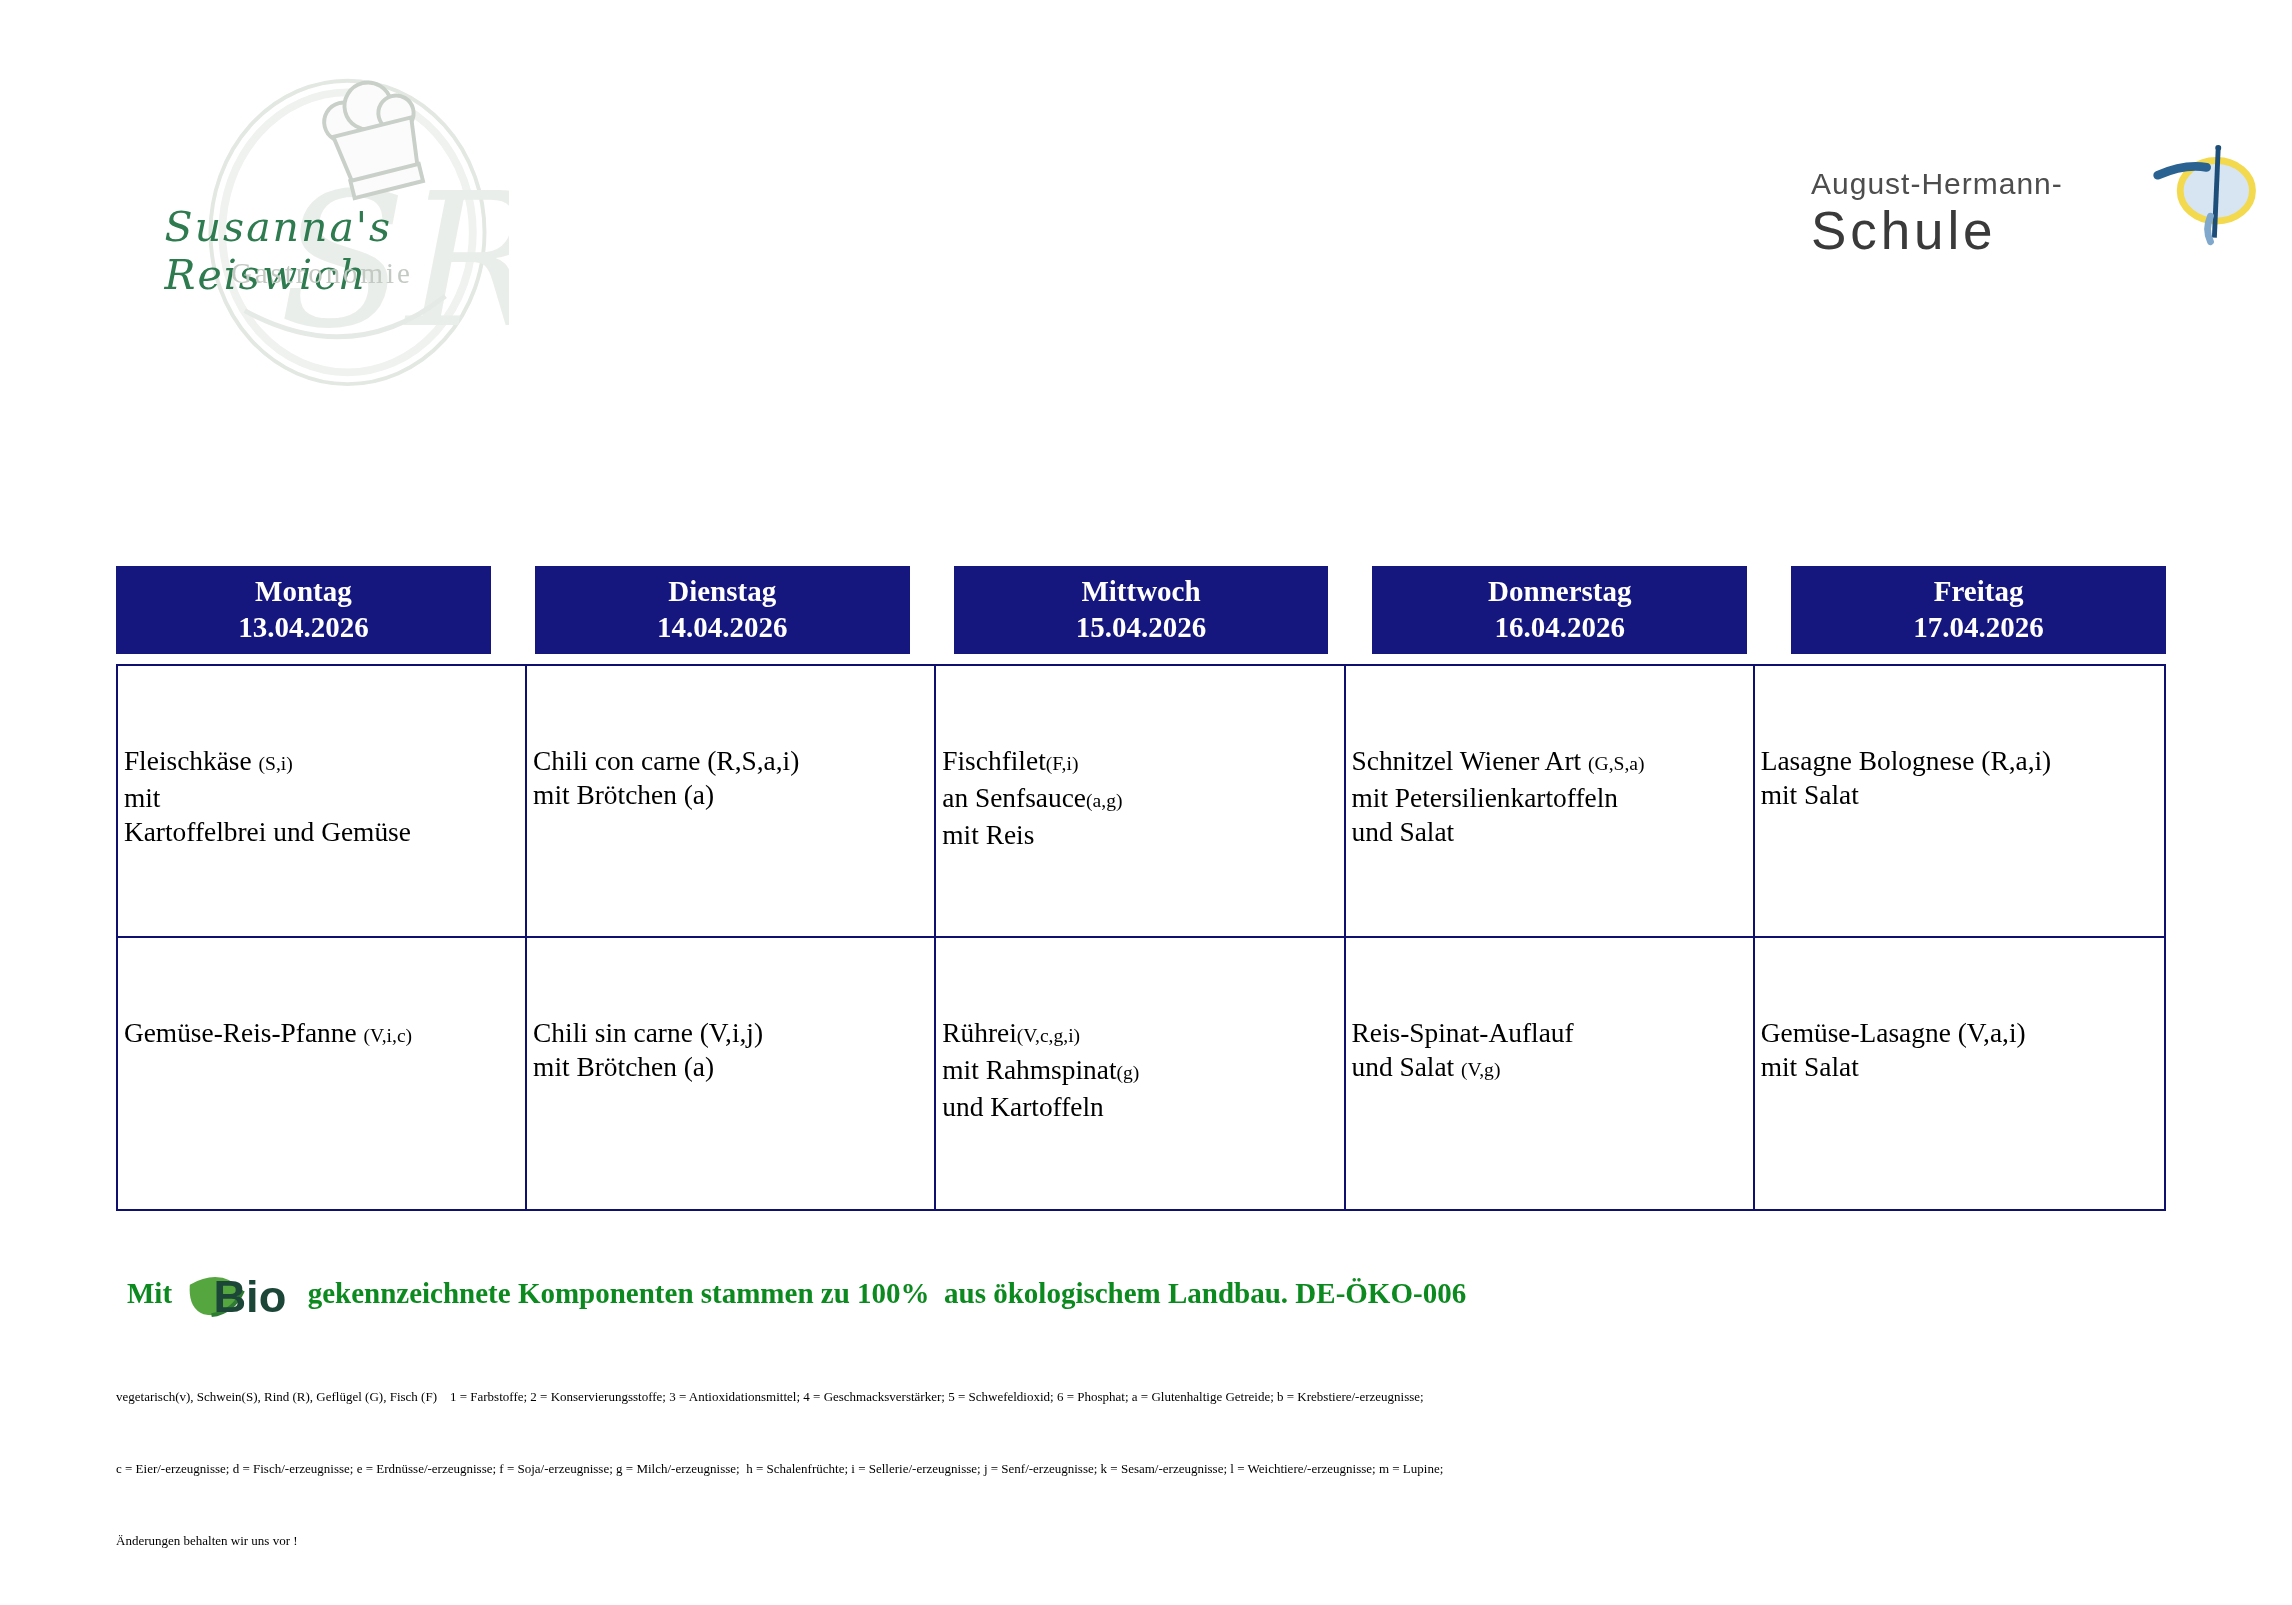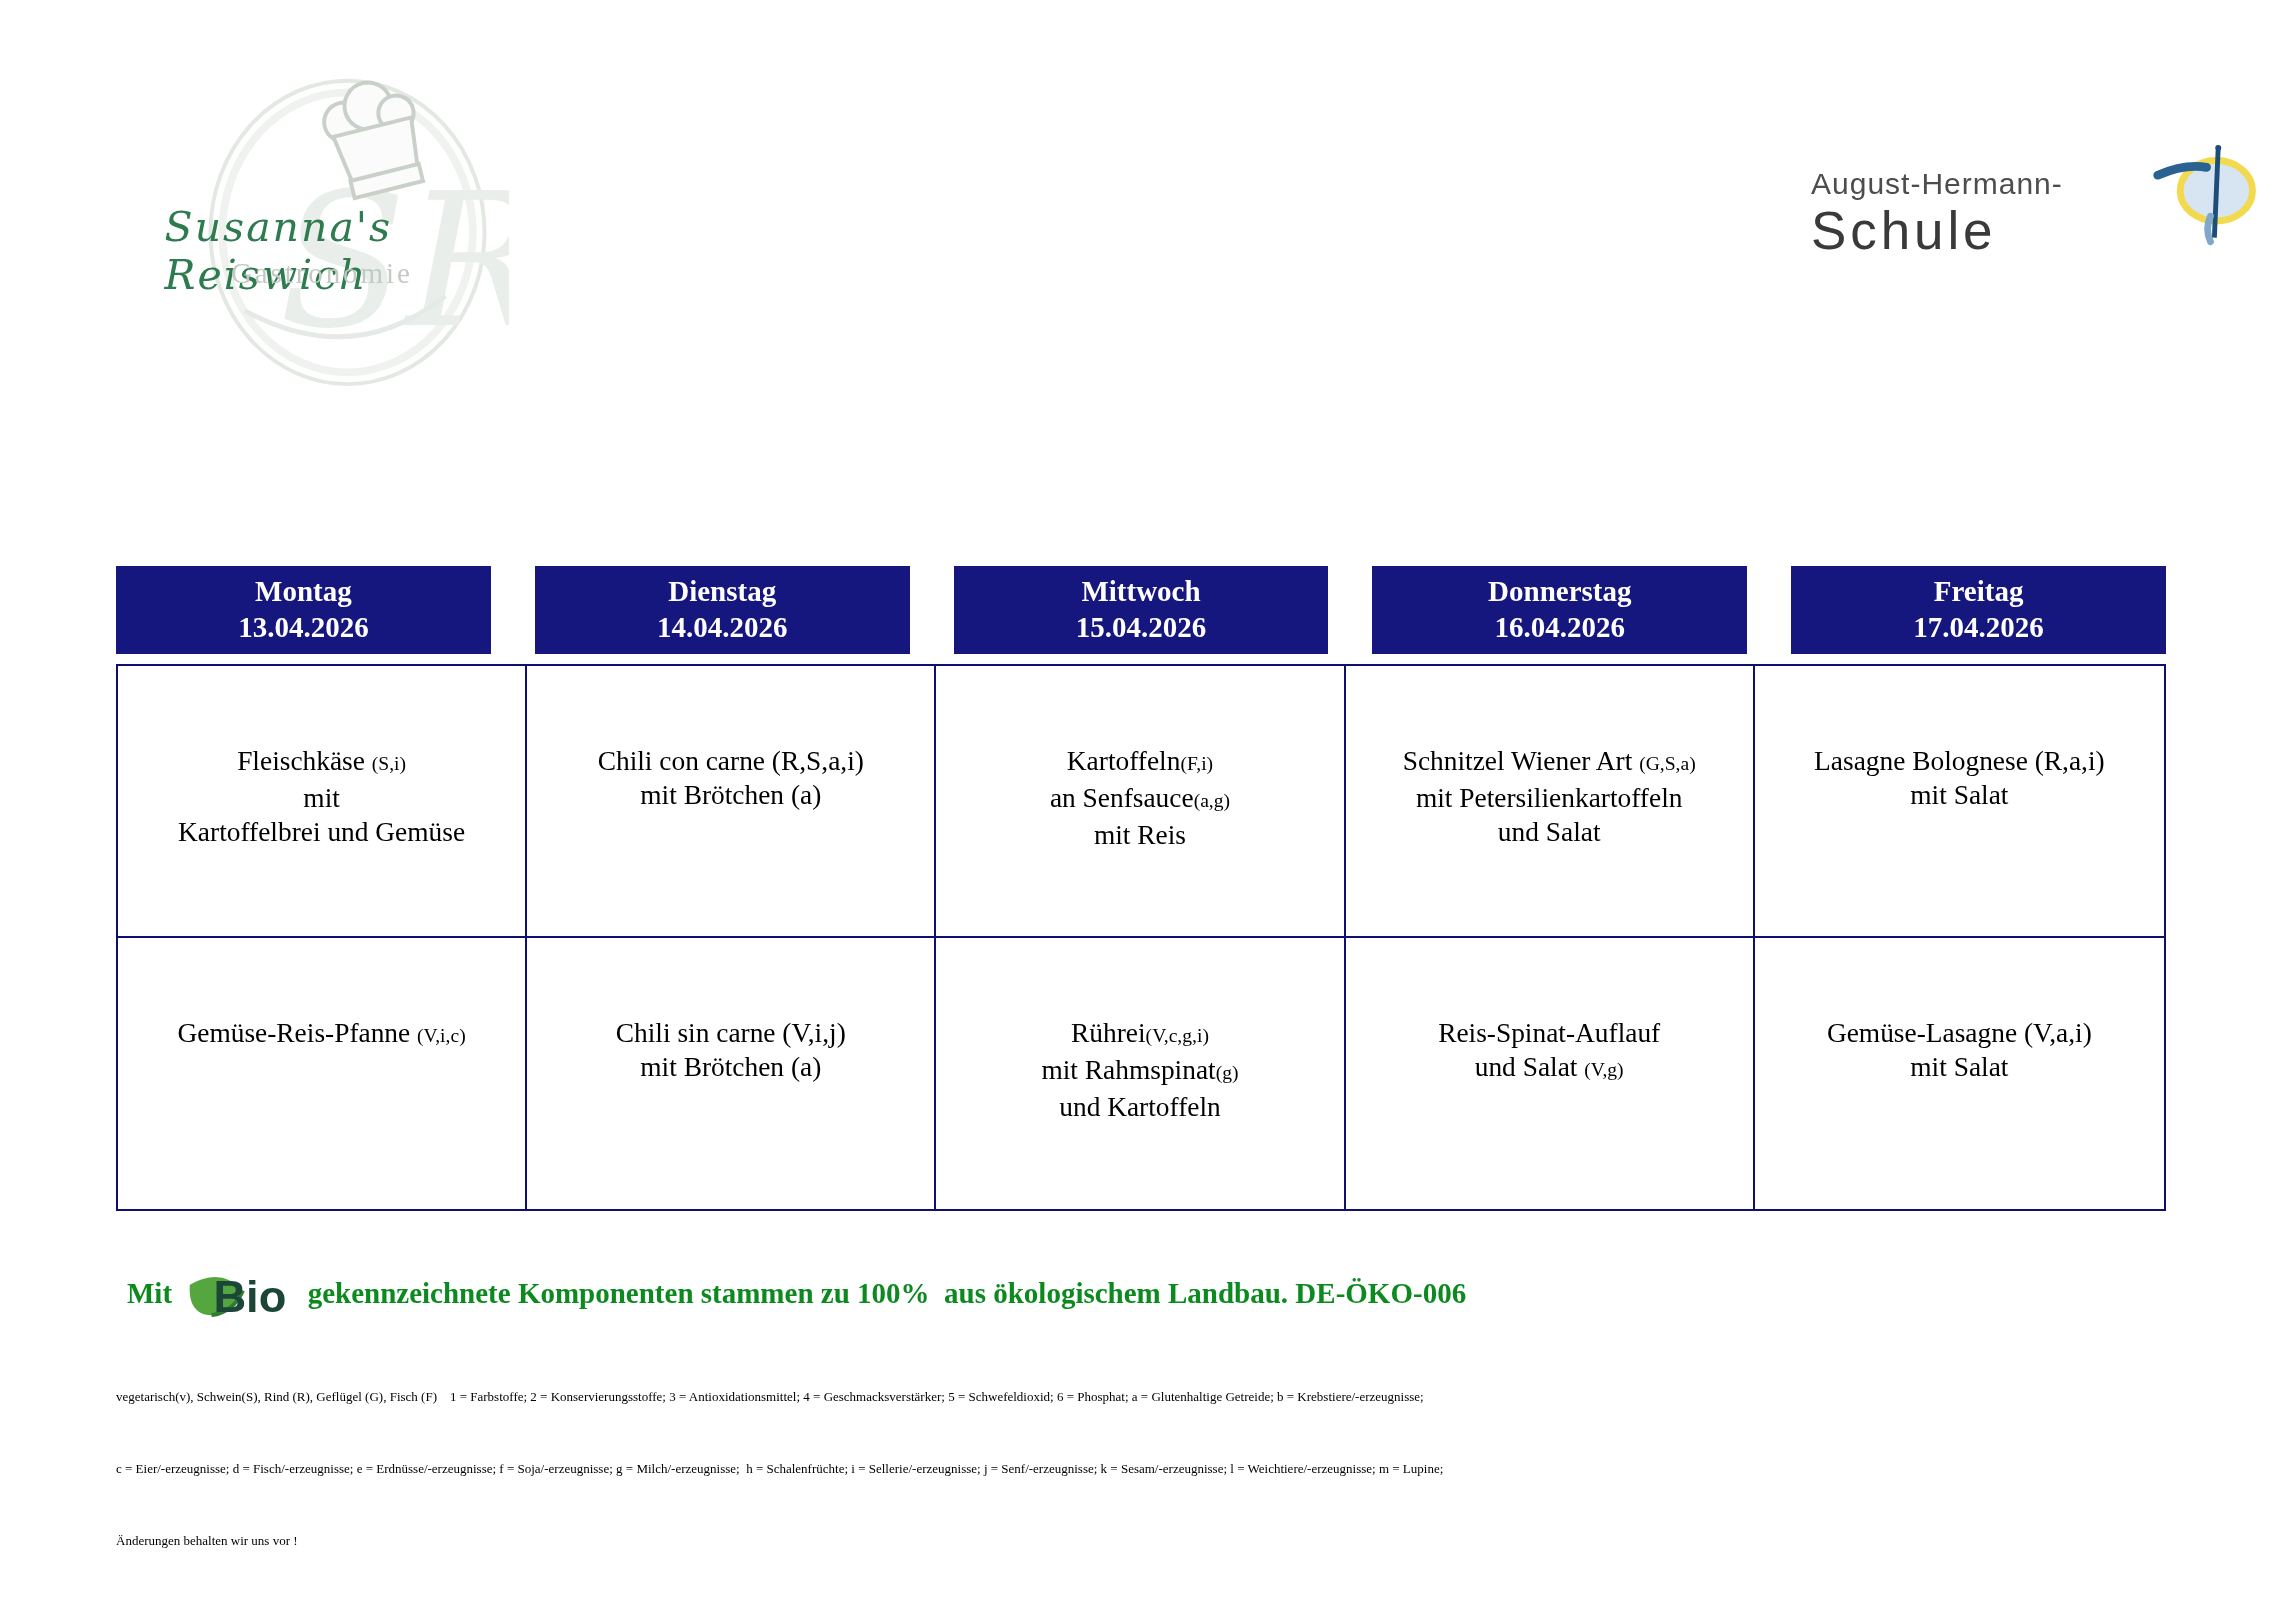--- a/index.html
+++ b/index.html
@@ -62,21 +62,21 @@
     padding-top:6.9px;
   }
   .body-grid{
     margin-top:9.8px;
     display:grid;
     grid-template-columns:repeat(5,1fr);
     border:2px solid #0f0f70;
   }
   .meal-cell{
     background:#ffffff;
-    text-align:center;
+    text-align:left;
     font-size:27.4px;
     line-height:34px;
     color:#000000;
     padding:78px 5.9px 0 5.9px;
     box-sizing:border-box;
     border-right:2px solid #0f0f70;
   }
   .meal-cell.last{border-right:none;}
   .meal-cell.row1{height:272px;border-bottom:2px solid #0f0f70;}
   .meal-cell.row2{height:271px;}
@@ -162,21 +162,21 @@
       <div class="meal-cell row1">
           <div><span>Fleischkäse </span><span class="allergen">(S,i)</span></div>
           <div><span>mit</span></div>
           <div><span>Kartoffelbrei und Gemüse</span></div>
         </div>
       <div class="meal-cell row1">
           <div><span>Chili con carne (R,S,a,i)</span></div>
           <div><span>mit Brötchen (a)</span></div>
         </div>
       <div class="meal-cell row1">
-          <div><span>Kartoffeln</span><span class="allergen">(F,i)</span></div>
+          <div><span>Fischfilet</span><span class="allergen">(F,i)</span></div>
           <div><span>an Senfsauce</span><span class="allergen">(a,g)</span></div>
           <div><span>mit Reis</span></div>
         </div>
       <div class="meal-cell row1">
           <div><span>Schnitzel Wiener Art </span><span class="allergen">(G,S,a)</span></div>
           <div><span>mit Petersilienkartoffeln</span></div>
           <div><span>und Salat</span></div>
         </div>
       <div class="meal-cell row1 last">
           <div><span>Lasagne Bolognese (R,a,i)</span></div>

